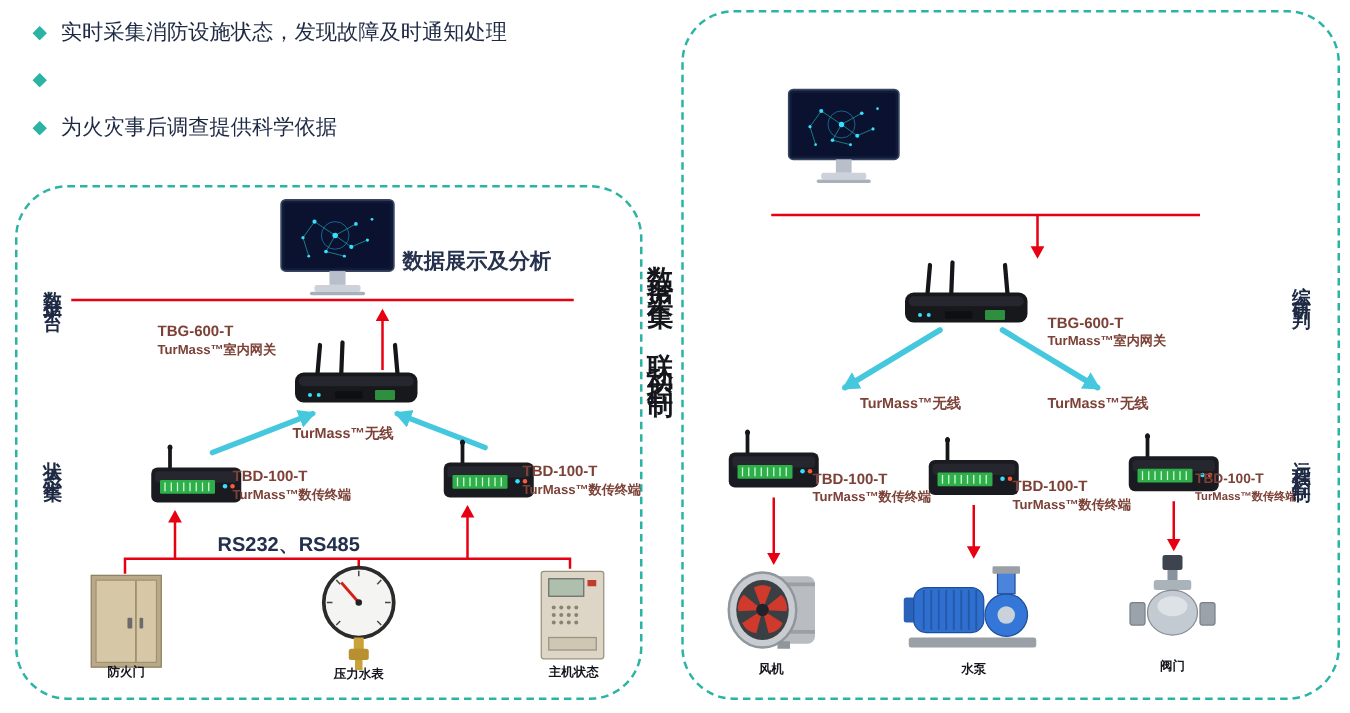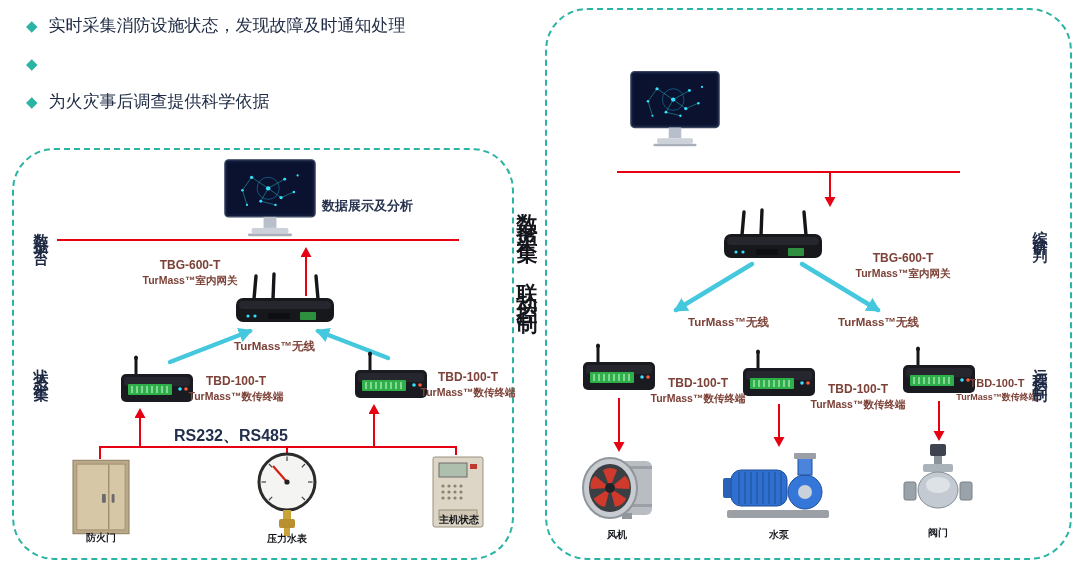--- a/index.html
+++ b/index.html
@@ -14,25 +14,25 @@
   .diamond { color:#2bb3a3; font-size:15px; line-height:25px; }
   .bullet-text { font-size:17px; font-weight:normal; color:#1e2a44; line-height:25px; }
 
   .vtext { position:absolute; writing-mode:vertical-rl; text-orientation:upright;
            font-weight:bold; color:#1e2a44; letter-spacing:6px; font-size:15px; }
   .divider { position:absolute; left:513px; top:196px; display:flex; flex-direction:column;
              gap:30px; align-items:center; }
   .divider .dtxt { writing-mode:vertical-rl; text-orientation:upright; font-weight:bold;
                    color:#14161c; font-size:21px; letter-spacing:10px; }
 
-  .caption { position:absolute; font-size:13px; font-weight:bold; color:#26324e; white-space:nowrap; }
+  .caption { position:absolute; font-size:17px; font-weight:bold; color:#26324e; white-space:nowrap; }
   .desc { position:absolute; font-size:15px; font-weight:bold; color:#a03a30; line-height:1.5;
           width:218px; }
 
-  .model-label { position:absolute; text-align:center; color:#7c4137; font-weight:bold; line-height:1.35; }
+  .model-label { position:absolute; color:#7c4137; font-weight:bold; line-height:1.35; }
   .model-label .l1 { font-size:12px; }
   .model-label .l2 { font-size:10.5px; white-space:nowrap; }
   .model-label.small .l1 { font-size:11px; }
   .model-label.small .l2 { font-size:9px; }
 
   .wl { position:absolute; font-size:11.5px; font-weight:bold; color:#7c4137; white-space:nowrap; }
   .bus-label { position:absolute; font-size:16px; font-weight:bold; color:#23304d; white-space:nowrap; }
   .dev-label { position:absolute; text-align:center; font-size:10px; font-weight:bold; color:#14161c; }
 
   .overlay { position:absolute; left:0; top:0; width:1080px; height:570px; pointer-events:none; }
@@ -291,21 +291,21 @@
     </svg>
   <svg class="dev" style="left:255px; top:452px;" width="64" height="84" viewBox="0 0 64 84">
       <use href="#sym-gauge"></use>
     </svg>
   <svg class="dev" style="left:432px; top:456px;" width="52" height="72" viewBox="0 0 52 72">
       <use href="#sym-host"></use>
     </svg>
 
   <div class="dev-label" style="left:71px; top:531px; width:60px;">防火门</div>
   <div class="dev-label" style="left:249px; top:532px; width:76px;">压力水表</div>
-  <div class="dev-label" style="left:428px; top:513px; width:62px;font-family:Liberation Serif, serif;">主机状态</div>
+  <div class="dev-label" style="left:428px; top:531px; width:62px;font-family:Liberation Serif, serif;">主机状态</div>
 
   <svg class="dev" style="left:630px; top:70px;" width="90" height="78" viewBox="0 0 100 85">
       <use href="#sym-monitor"></use>
     </svg>
 
   <svg class="dev" style="left:718px; top:208px;" width="110" height="62" viewBox="0 0 110 62">
       <use href="#sym-gateway"></use>
     </svg>
   <div class="model-label" style="left:838px; top:250px; width:130px;">
     <div class="l1">TBG-600-T</div>

